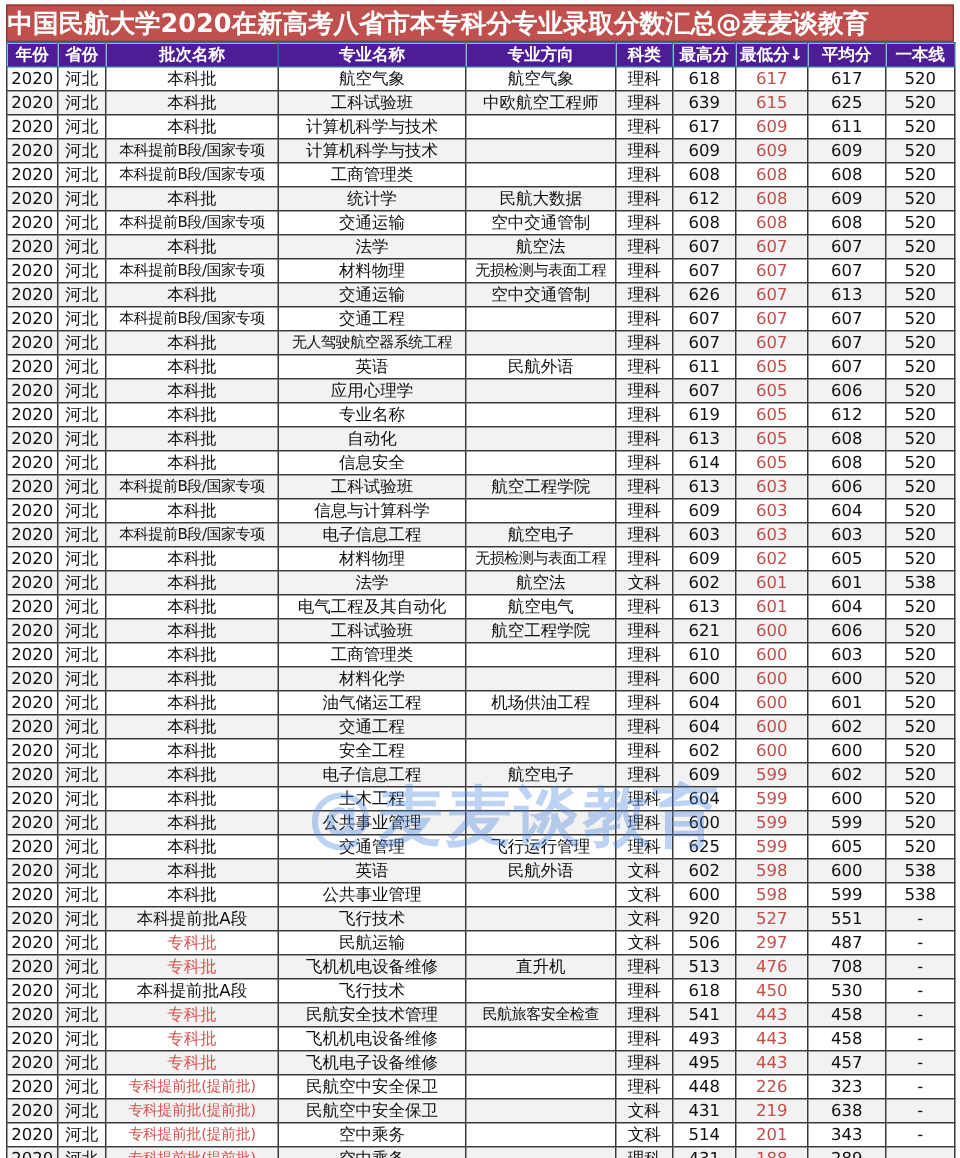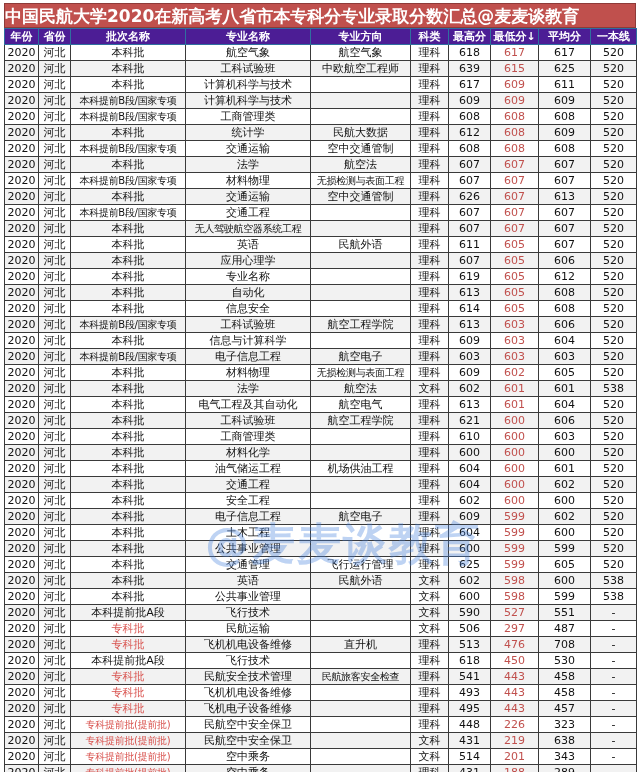--- a/index.html
+++ b/index.html
@@ -475,21 +475,21 @@
           <td>599</td>
           <td>538</td>
         </tr>
         <tr class="row">
           <td>2020</td>
           <td>河北</td>
           <td class="batch">本科提前批A段</td>
           <td>飞行技术</td>
           <td></td>
           <td>文科</td>
-          <td>590</td>
+          <td>920</td>
           <td class="min">527</td>
           <td>551</td>
           <td>-</td>
         </tr>
         <tr class="row">
           <td>2020</td>
           <td>河北</td>
           <td class="batch red">专科批</td>
           <td>民航运输</td>
           <td></td>

